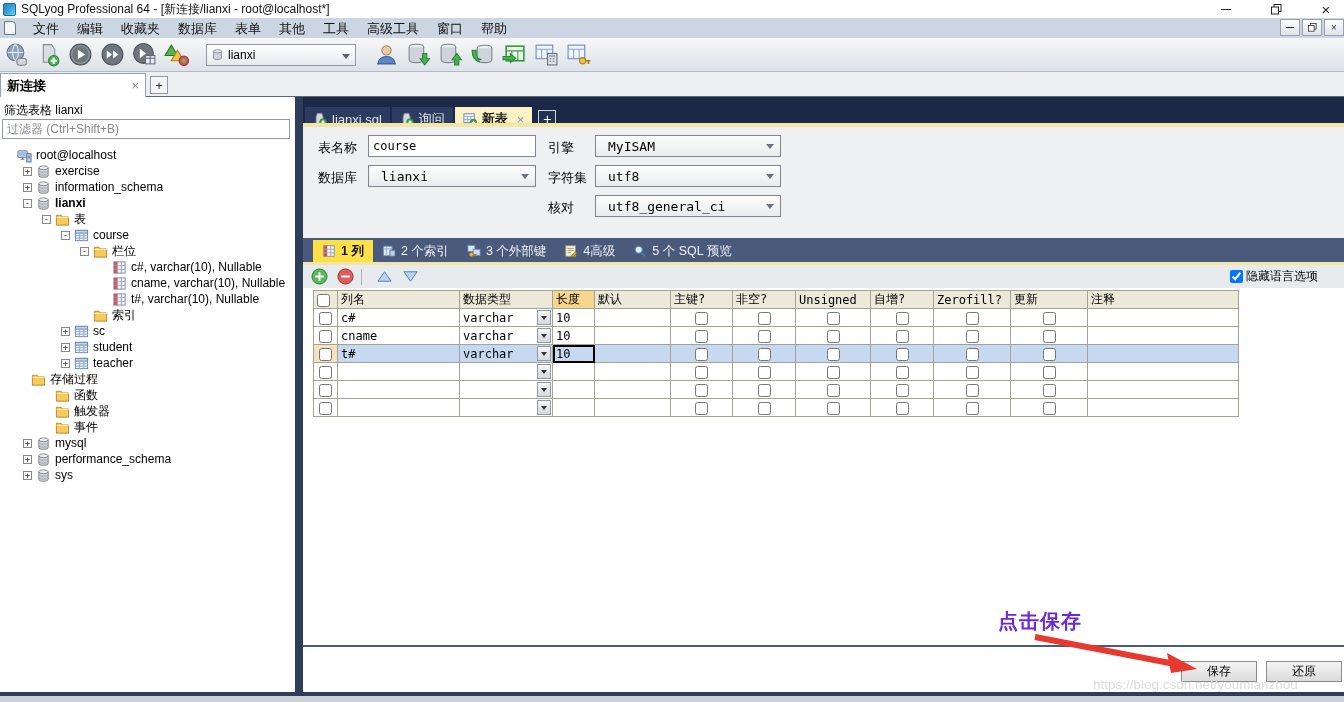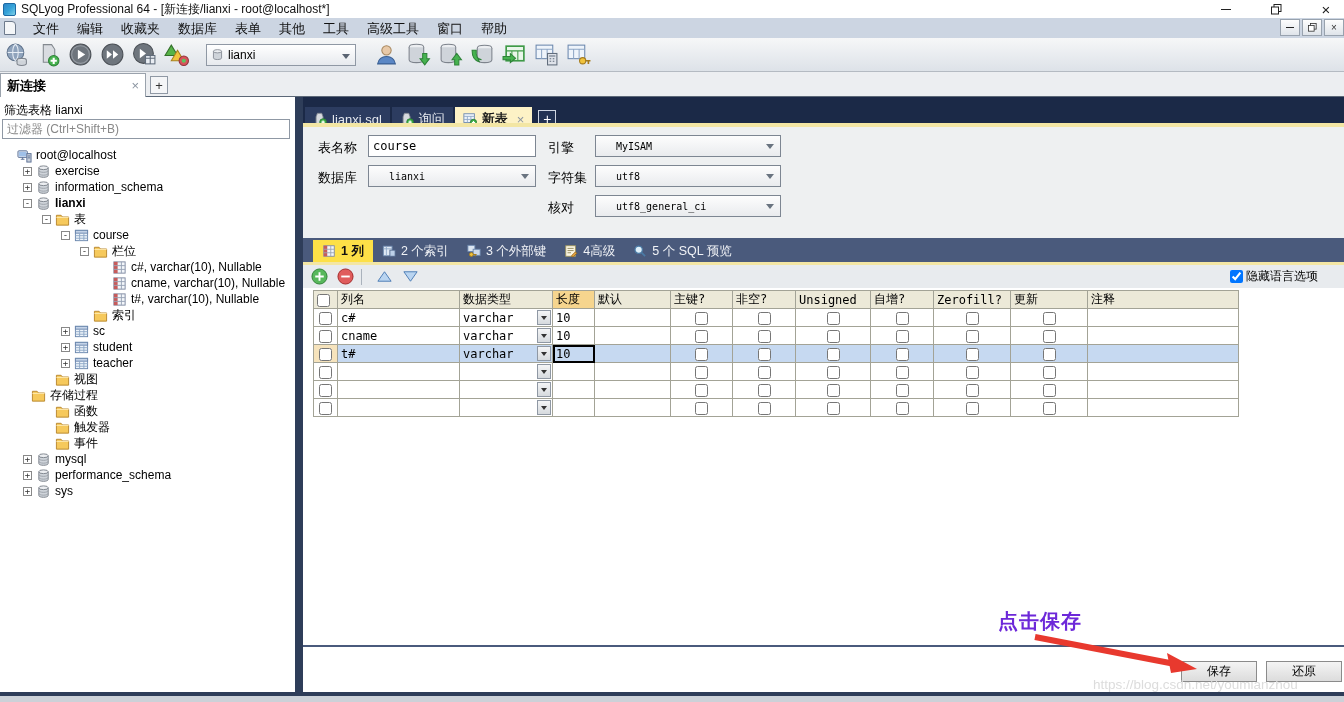--- a/index.html
+++ b/index.html
@@ -68,21 +68,21 @@
   .edit-tabs { position:absolute; left:0; top:0; width:1041px; height:34px; background:#1b2947; display:flex; align-items:flex-end; }
   .etab { height:24px; margin-left:2px; display:flex; align-items:center; padding:0 8px; font-size:13px; color:#e3e7ee; background:#2c3c60; gap:5px; }
   .etab svg { width:14px; height:14px; }
   .etab.active { background:#fdf2c6; color:#1a1a1a; font-weight:bold; }
   .etab .tab-x { color:#8a94a0; font-weight:normal; margin-left:4px; }
   .etab-plus { width:18px; height:18px; margin:0 0 3px 6px; border:1px solid #cfd6e2; color:#fff; font-size:14px; display:flex; align-items:center; justify-content:center; background:#223253; }
   .ystrip1 { position:absolute; left:0; top:26px; width:1041px; height:4px; background:#f3e6a4; }
   .formarea { position:absolute; left:0; top:30px; width:1041px; height:111px; background:#eef0f1; }
   .flabel { position:absolute; font-size:13px; color:#000; }
   .ftext { position:absolute; height:22px; border:1px solid #7d8692; background:#fff; font-size:12px; padding:0 4px; font-family:"DejaVu Sans Mono",monospace; }
-  .fselect { position:absolute; height:22px; border:1px solid #7d8692; background:linear-gradient(#fdfdfd,#e9ebee); font-size:10px; display:flex; align-items:center; padding:0 20px; font-family:"DejaVu Sans Mono",monospace; }
+  .fselect { position:absolute; height:22px; border:1px solid #7d8692; background:linear-gradient(#fdfdfd,#e9ebee); font-size:13px; display:flex; align-items:center; padding:0 12px; font-family:"DejaVu Sans Mono",monospace; }
   .fselect .chev { position:absolute; right:6px; top:8px; width:0; height:0; border-left:4px solid transparent; border-right:4px solid transparent; border-top:5px solid #6a7480; }
 
   .subtabs { position:absolute; left:0; top:141px; width:1041px; height:24px; background:#4a5a7c; display:flex; align-items:flex-end; padding-left:10px; }
   .stab { height:22px; display:flex; align-items:center; gap:5px; padding:0 9px; font-size:12.5px; color:#f0f2f6; }
   .stab svg { width:14px; height:14px; }
   .stab.active { background:#fde047; color:#111; font-weight:bold; }
   .ystrip2 { position:absolute; left:0; top:165px; width:1041px; height:3px; background:#f3e6a4; }
 
   .gridbar { position:absolute; left:0; top:168px; width:1041px; height:23px; background:#e8ebee; display:flex; align-items:center; }
   .gb-icon { width:20px; height:20px; margin-left:6px; display:flex; align-items:center; justify-content:center; }
@@ -395,28 +395,20 @@
           <span class="tree-label">student</span>
         </div>
         <div class="tree-row" style="padding-left: 61px;">
           <span class="expander">+</span>
           <span class="tree-icon"><svg viewBox="0 0 16 16">
               <rect x="1.5" y="2.5" width="13" height="11" fill="#eef4fb" stroke="#6b87ad"></rect>
               <rect x="1.5" y="2.5" width="13" height="3" fill="#c4d3e8" stroke="#6b87ad"></rect>
               <path d="M1.5 8.2h13M1.5 10.9h13M6 5.5v8M10.5 5.5v8" stroke="#8fa7c6"></path>
             </svg></span>
           <span class="tree-label">teacher</span>
-        </div>
-        <div class="tree-row" style="padding-left: 42px;">
-          <span class="exp-space"></span>
-          <span class="tree-icon"><svg viewBox="0 0 16 16">
-              <path d="M1.5 3.5h5l1.5 1.8h6.5V14h-13z" fill="#f6c95c" stroke="#b8862f"></path>
-              <path d="M1.5 5.8h13" stroke="#fde9b0"></path>
-            </svg></span>
-          <span class="tree-label">视图</span>
         </div>
         <div class="tree-row" style="padding-left: 18px;">
           <span class="exp-space"></span>
           <span class="tree-icon"><svg viewBox="0 0 16 16">
               <path d="M1.5 3.5h5l1.5 1.8h6.5V14h-13z" fill="#f6c95c" stroke="#b8862f"></path>
               <path d="M1.5 5.8h13" stroke="#fde9b0"></path>
             </svg></span>
           <span class="tree-label">存储过程</span>
         </div>
         <div class="tree-row" style="padding-left: 42px;">

